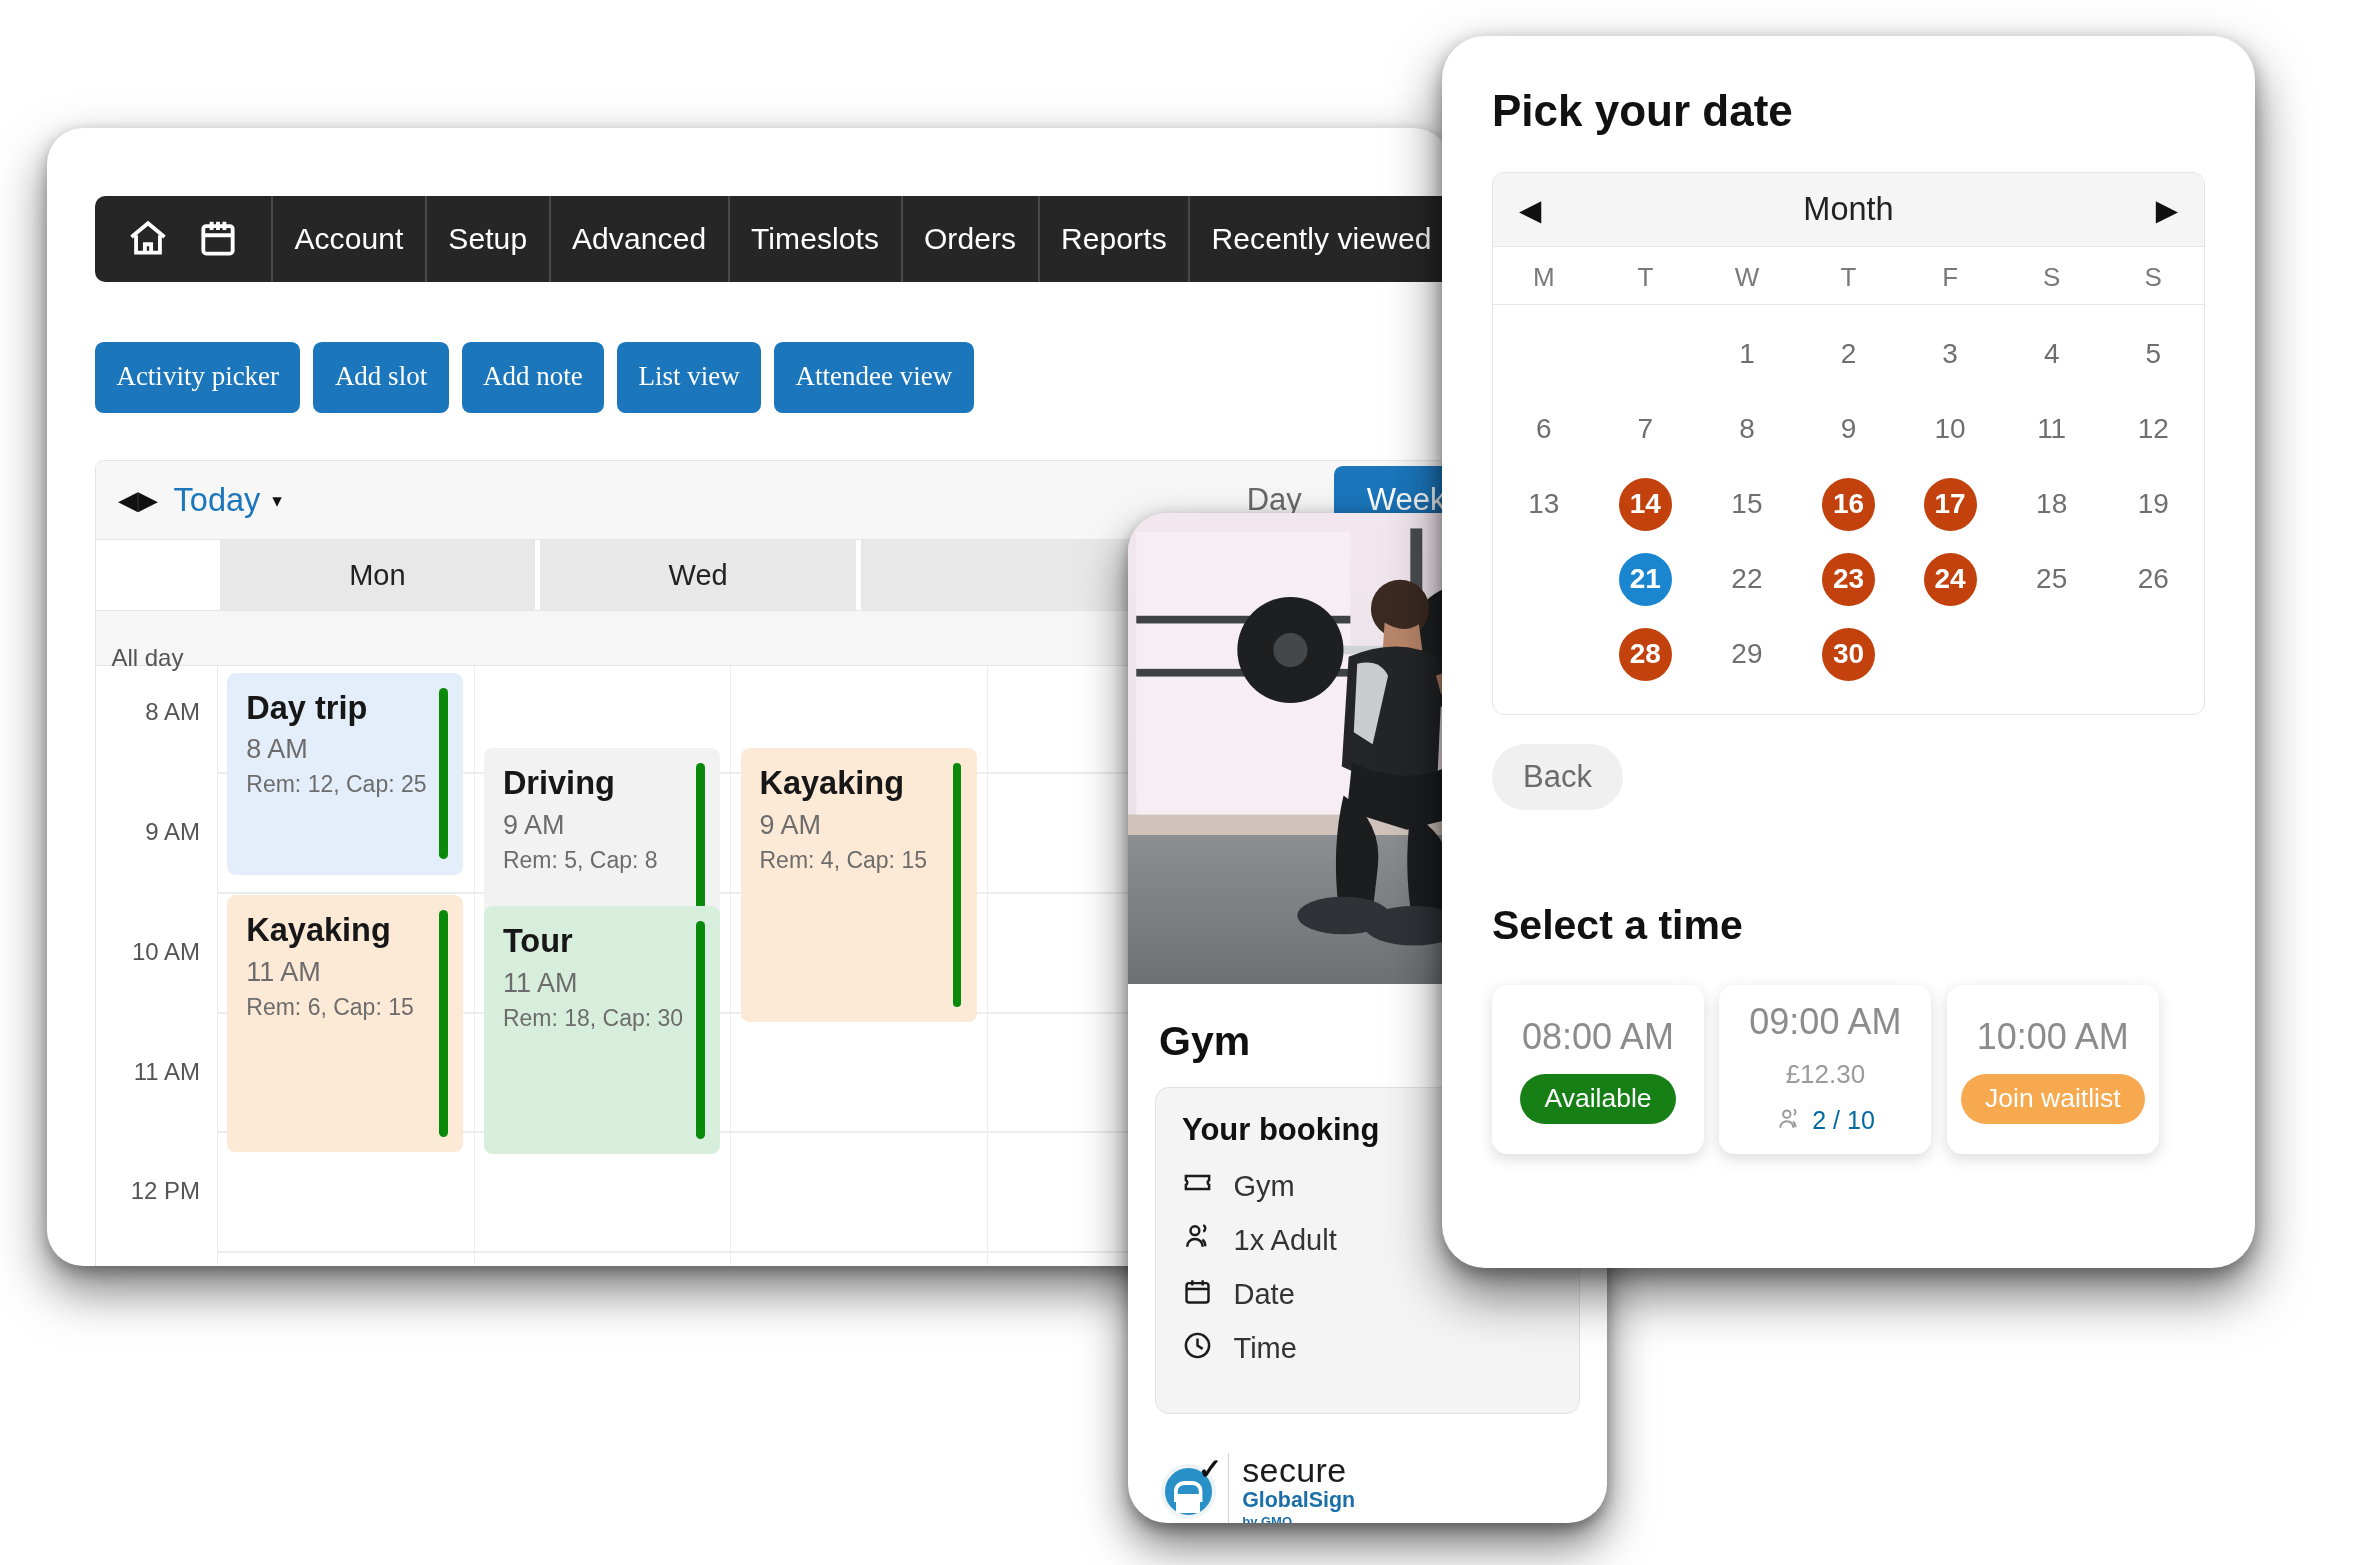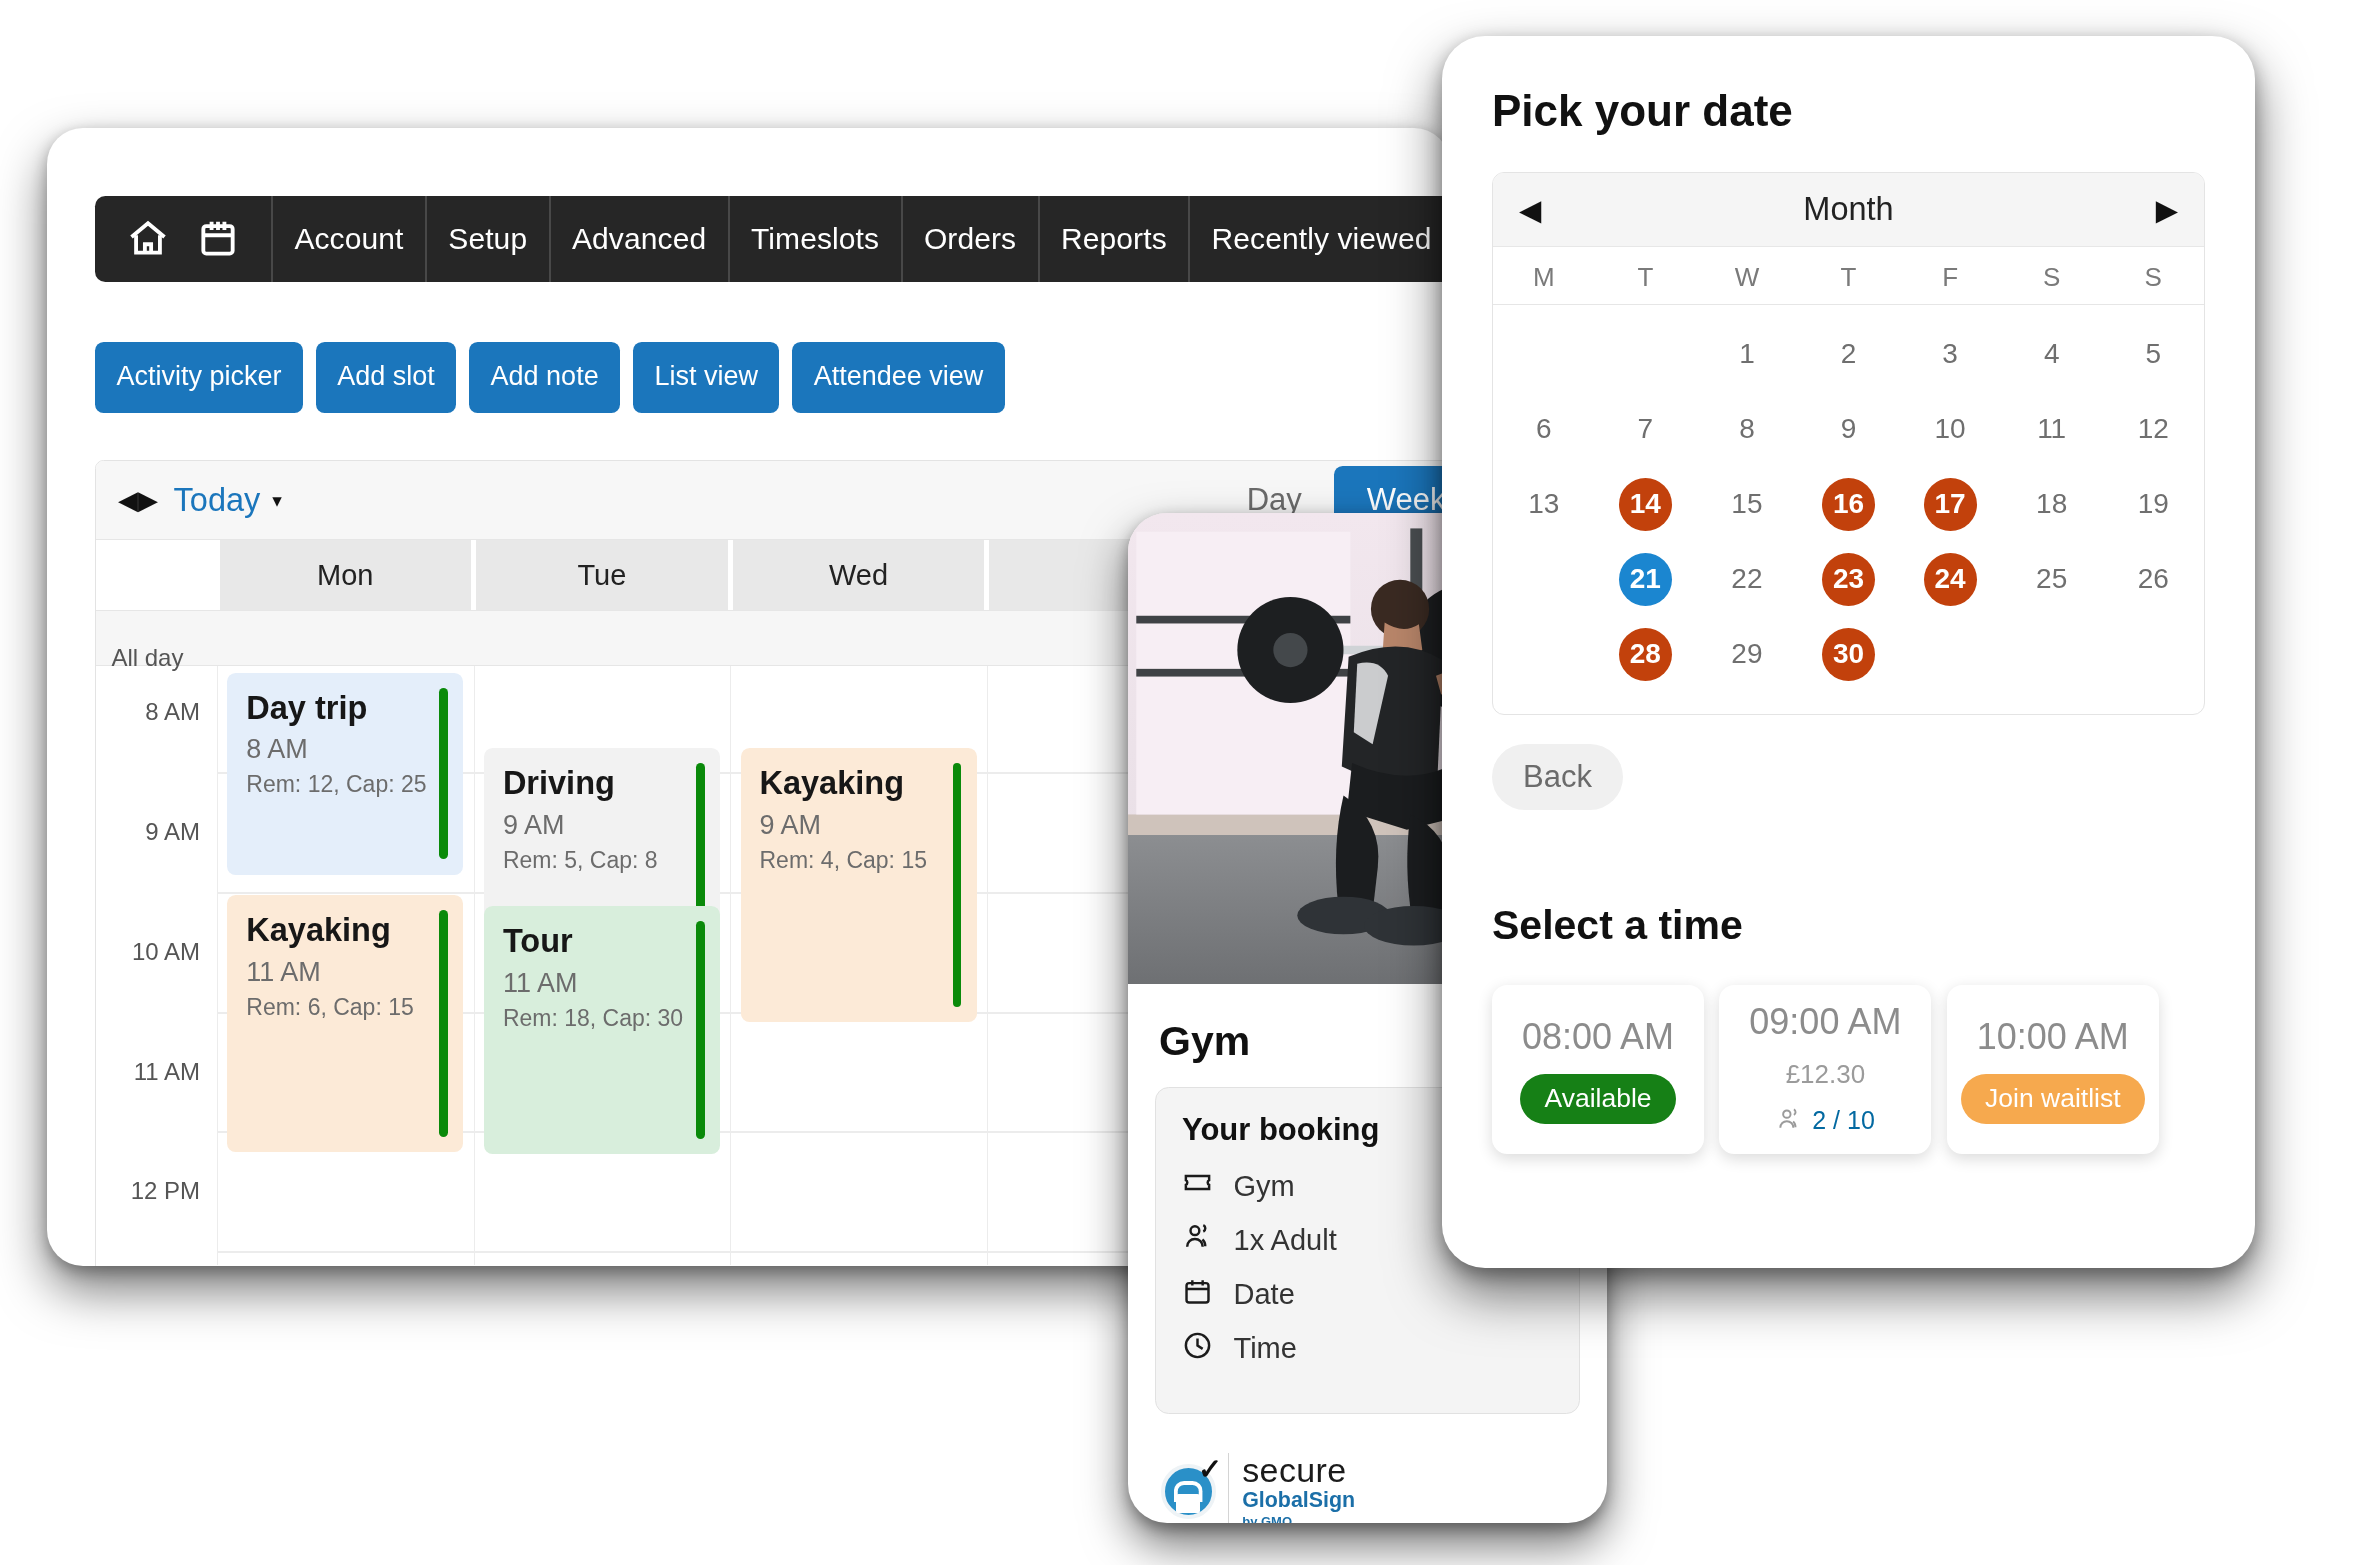--- a/index.html
+++ b/index.html
@@ -27,21 +27,21 @@
   .nav-icons svg{width:44px;height:44px;stroke:#fff;fill:none;stroke-width:2.1;}
   .nav-item{
     display:flex;align-items:center;padding:0 21.4px;color:#fff;font-size:30px;
     border-left:2.6px solid #484848; white-space:nowrap; letter-spacing:0.1px;
   }
   .nav-item.last{padding-right:103px;}
 
   .btnrow{position:absolute; left:48px; top:214px; display:flex; gap:13px;}
   .bluebtn{
     background:#1b76bc;color:#fff;border:none;border-radius:8.6px;
-    font-size:27px;font-family:Liberation Sans, sans-serif;padding:19px 21.4px 20.5px;cursor:pointer;white-space:nowrap;
+    font-size:27px;font-family:Liberation Serif, serif;padding:19px 21.4px 20.5px;cursor:pointer;white-space:nowrap;
   }
 
   .cal-card{
     position:absolute;left:48px;top:332px;right:-51px;bottom:-34px;
     border:1.7px solid #e3e3e3;border-radius:8.6px;background:#fff;overflow:hidden;
   }
   .cal-toolbar{
     height:79px;background:#f7f7f7;border-bottom:1.7px solid #e6e6e6;
     display:flex;align-items:center;padding:0 22px;
   }
@@ -206,21 +206,20 @@
         <span class="caret">▾</span>
         <div class="tb-right">
           <div class="vbtn">Day</div>
           <div class="vbtn active">Week</div>
         </div>
       </div>
 
       <div class="daynames">
         <div class="gutter"></div>
         <div class="dayname">Mon</div>
-        <div class="dayname">Tue</div>
         <div class="dayname">Wed</div>
         <div class="dayname"></div>
         <div class="dayname"></div>
       </div>
 
       <div class="allday">
         <div class="lbl">All day</div>
       </div>
 
       <div class="grid">

